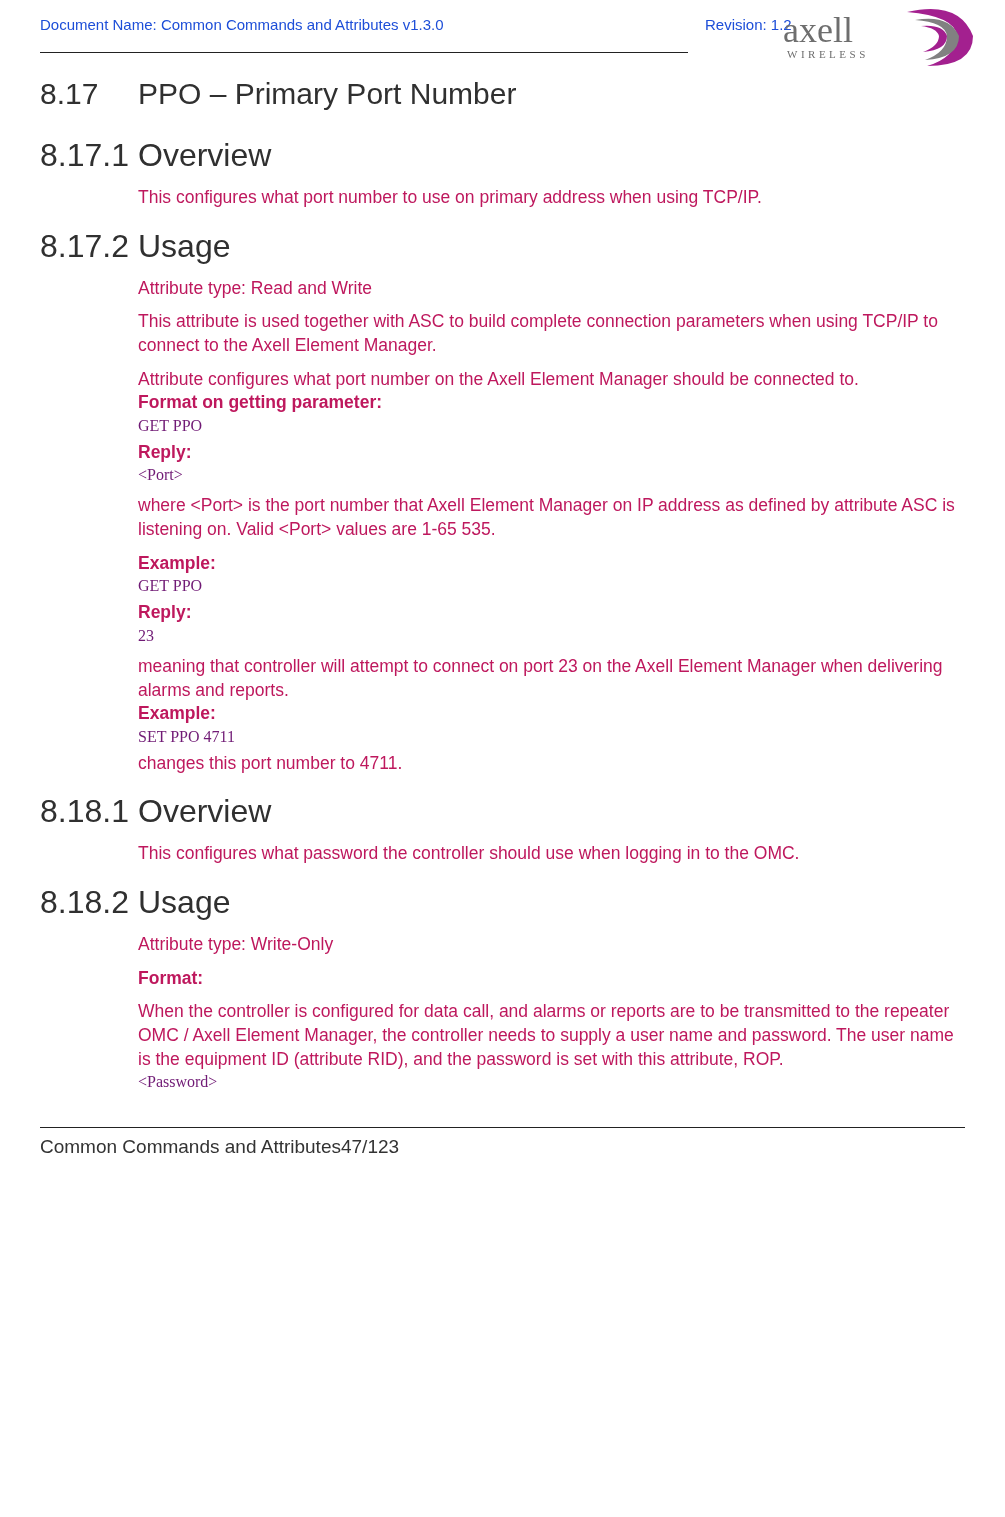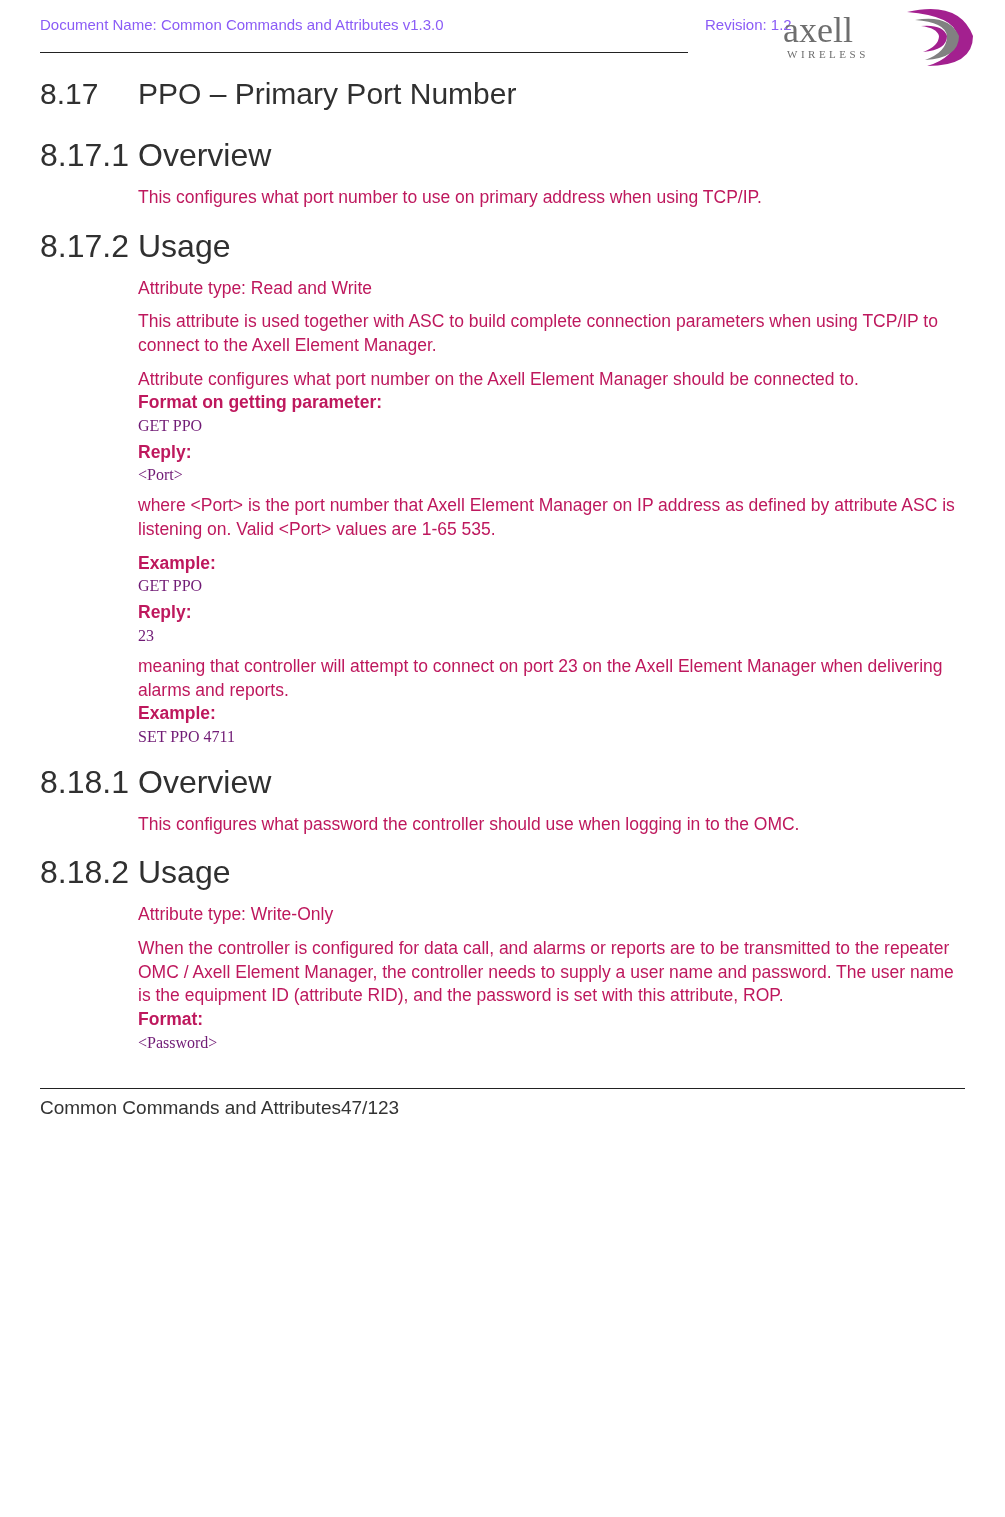--- a/index.html
+++ b/index.html
@@ -11,21 +11,21 @@
     width: 1005px;
   }
   .page {
     padding: 16px 40px 24px 40px;
     box-sizing: border-box;
   }
   .header-row {
     display: flex;
     align-items: flex-start;
     font-size: 15px;
-    color: #8b5cf6;
+    color: #1d4ed8;
     position: relative;
     height: 56px;
   }
   .header-left {
     flex: 1;
   }
   .header-mid {
     width: 260px;
   }
   .logo-wrap {
@@ -132,35 +132,36 @@
 
     <div class="para bold" style="margin:10px 0 0 0">Example:</div>
     <div class="mono">GET PPO</div>
 
     <div class="para bold" style="margin:6px 0 0 0">Reply:</div>
     <div class="mono">23</div>
 
     <div class="para" style="margin-bottom:0">meaning that controller will attempt to connect on port 23 on the Axell Element Manager when delivering alarms and reports.</div>
     <div class="para bold" style="margin:0">Example:</div>
     <div class="mono">SET PPO 4711</div>
+    <div class="para" style="margin-top:4px">changes this port number to 4711.</div>
 
 
     <div class="h2row">
       <div class="h2num">8.18.1</div>
       <div>Overview</div>
     </div>
     <div class="para">This configures what password the controller should use when logging in to the OMC.</div>
 
     <div class="h2row">
       <div class="h2num">8.18.2</div>
       <div>Usage</div>
     </div>
     <div class="para">Attribute type: Write-Only</div>
+    <div class="para bold" style="margin:0">Format:</div>
     <div class="para" style="margin-bottom:0">When the controller is configured for data call, and alarms or reports are to be transmitted to the repeater OMC / Axell Element Manager, the controller needs to supply a user name and password. The user name is the equipment ID (attribute RID), and the password is set with this attribute, ROP.</div>
-    <div class="para bold" style="margin:0">Format:</div>
     <div class="mono">&lt;Password&gt;</div>
 
   </div>
 
   <div class="footer">
     <div>Common Commands and Attributes</div>
     <div>47/123</div>
   </div>
 
 </div>

